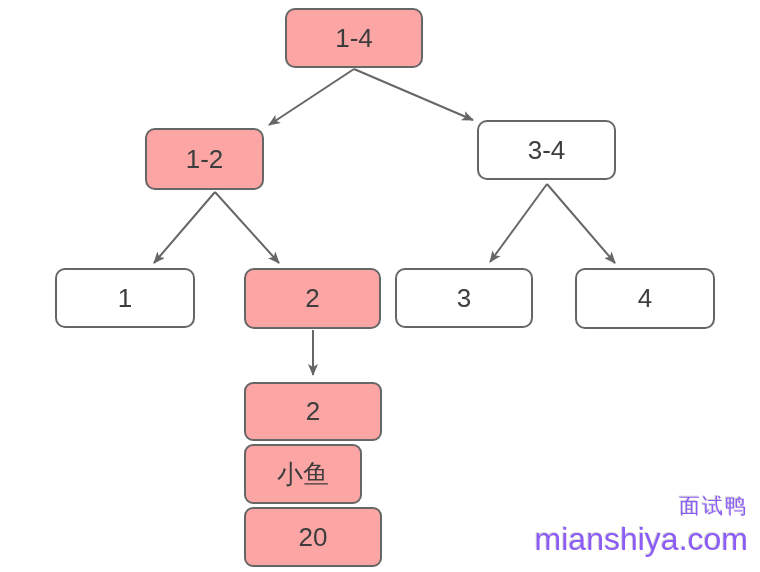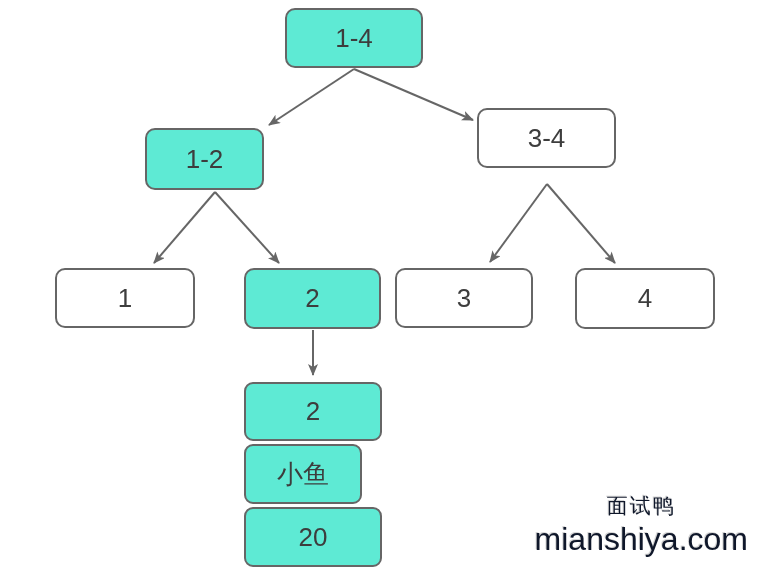--- a/index.html
+++ b/index.html
@@ -26,40 +26,40 @@
     box-sizing: border-box;
     border: 2px solid #666666;
     border-radius: 10px;
     background: #ffffff;
     display: flex;
     align-items: center;
     justify-content: center;
     font-size: 26px;
     color: #3d3d3d;
   }
-  .node.hl { background: #5eead4; }
+  .node.hl { background: #fca5a5; }
 
   .n-root { left: 285px; top: 8px;   width: 138px; height: 60px; }
   .n-12   { left: 145px; top: 128px; width: 119px; height: 62px; }
-  .n-34   { left: 477px; top: 108px; width: 139px; height: 60px; }
+  .n-34   { left: 477px; top: 120px; width: 139px; height: 60px; }
   .n-l1   { left: 55px;  top: 268px; width: 140px; height: 60px; }
   .n-l2   { left: 244px; top: 268px; width: 137px; height: 61px; }
   .n-l3   { left: 395px; top: 268px; width: 138px; height: 60px; }
   .n-l4   { left: 575px; top: 268px; width: 140px; height: 61px; }
 
   .n-s1   { left: 244px; top: 382px; width: 138px; height: 59px; border-radius: 9px; }
   .n-s2   { left: 244px; top: 444px; width: 118px; height: 60px; border-radius: 9px; }
   .n-s3   { left: 244px; top: 507px; width: 138px; height: 60px; border-radius: 9px; }
 
   .watermark {
     position: absolute;
     right: 12px;
     bottom: 13px;
-    text-align: center;
-    color: #0f172a;
+    text-align: right;
+    color: #8b5cf6;
     text-shadow: -1px -1px 0 #d6d6d6, 1px 1px 0 #ffffff;
     line-height: 1.25;
     user-select: none;
   }
   .watermark .brand { font-size: 21px; letter-spacing: 2px; }
   .watermark .site  { font-size: 32px; }
 </style>
 </head>
 <body>
 

